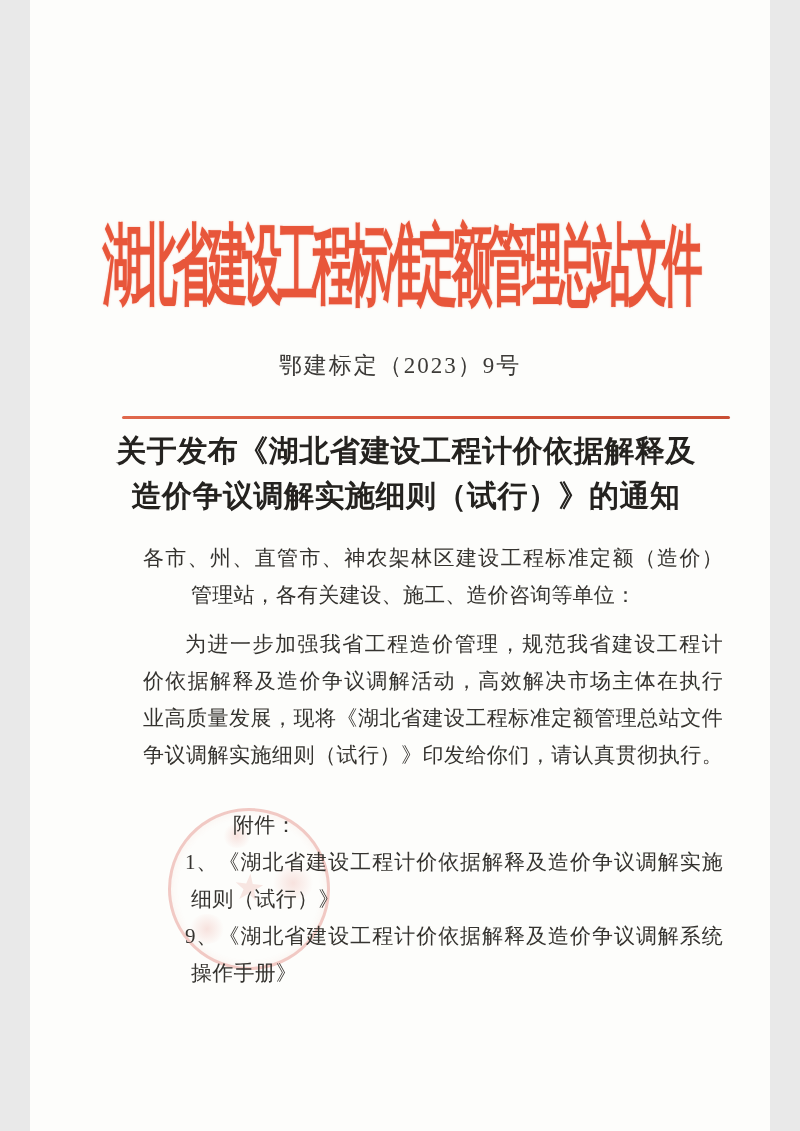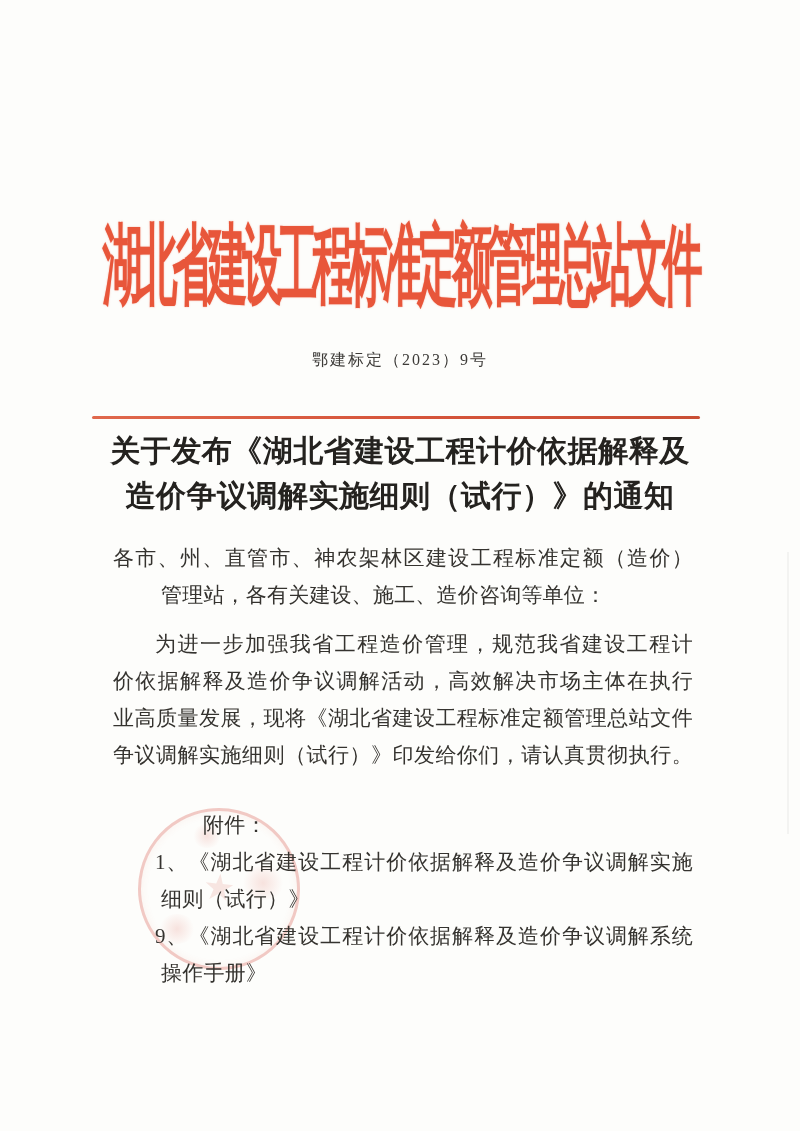--- a/index.html
+++ b/index.html
@@ -3,21 +3,21 @@
 <meta charset="utf-8">
 <style>
   html, body {
     margin: 0;
     padding: 0;
     background: #e9e9e9;
     font-family: "Liberation Serif", "DejaVu Serif", serif;
   }
   .page {
     position: relative;
-    width: 800px;
+    width: 740px;
     height: 1131px;
     margin: 0 auto;
     background: #fdfdfb;
     overflow: hidden;
     color: #35332f;
   }
 
   
   .masthead {
     position: absolute;
@@ -39,41 +39,41 @@
     text-shadow: 0 0 1px rgba(232, 86, 58, 0.55);
   }
 
   
   .doc-number {
     position: absolute;
     top: 350px;
     left: 0;
     width: 100%;
     text-align: center;
-    font-size: 16px;
+    font-size: 23px;
     letter-spacing: 2px;
     color: #3d3b38;
   }
 
   
   .divider {
     position: absolute;
     top: 416px;
     left: 92px;
     width: 608px;
     height: 3px;
     border-radius: 2px;
     background: linear-gradient(to right, #e0684c, #d5543a 55%, #c94f35);
   }
 
   
   .notice-title {
     position: absolute;
     top: 428px;
-    left: 0;
+    left: 6px;
     width: 100%;
     text-align: center;
     font-size: 30px;
     line-height: 45px;
     font-weight: bold;
     color: #24221f;
     letter-spacing: 0.5px;
   }
 
   

